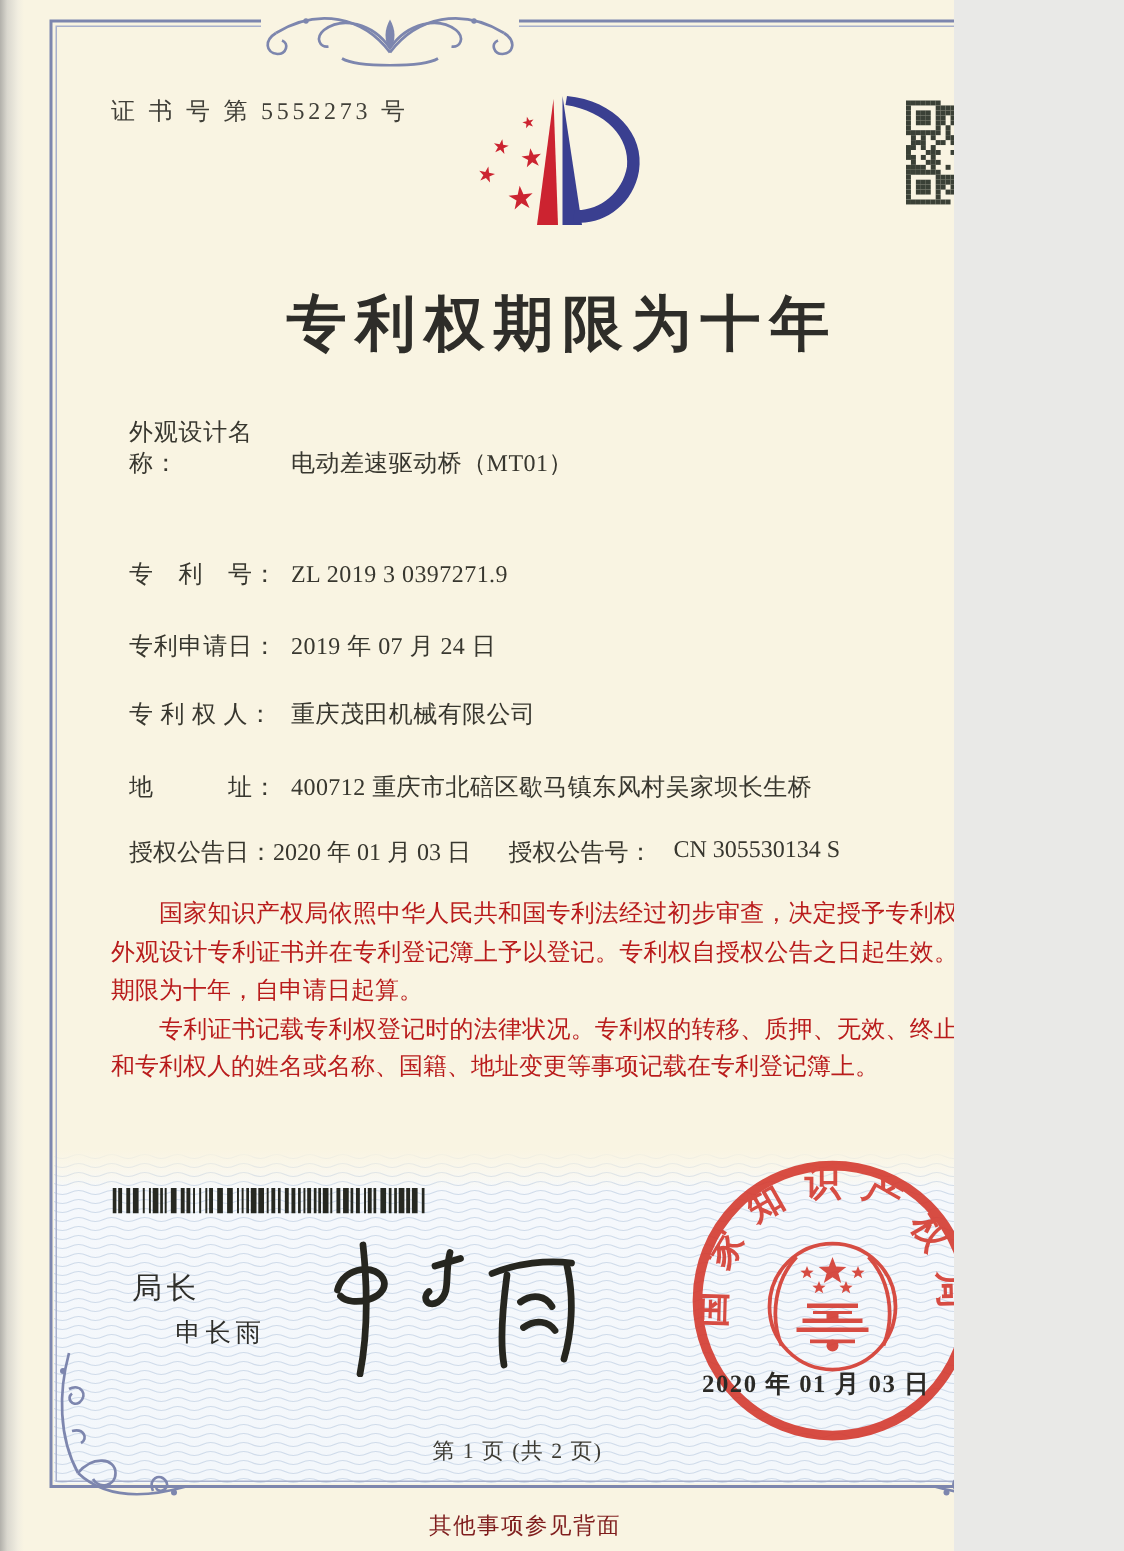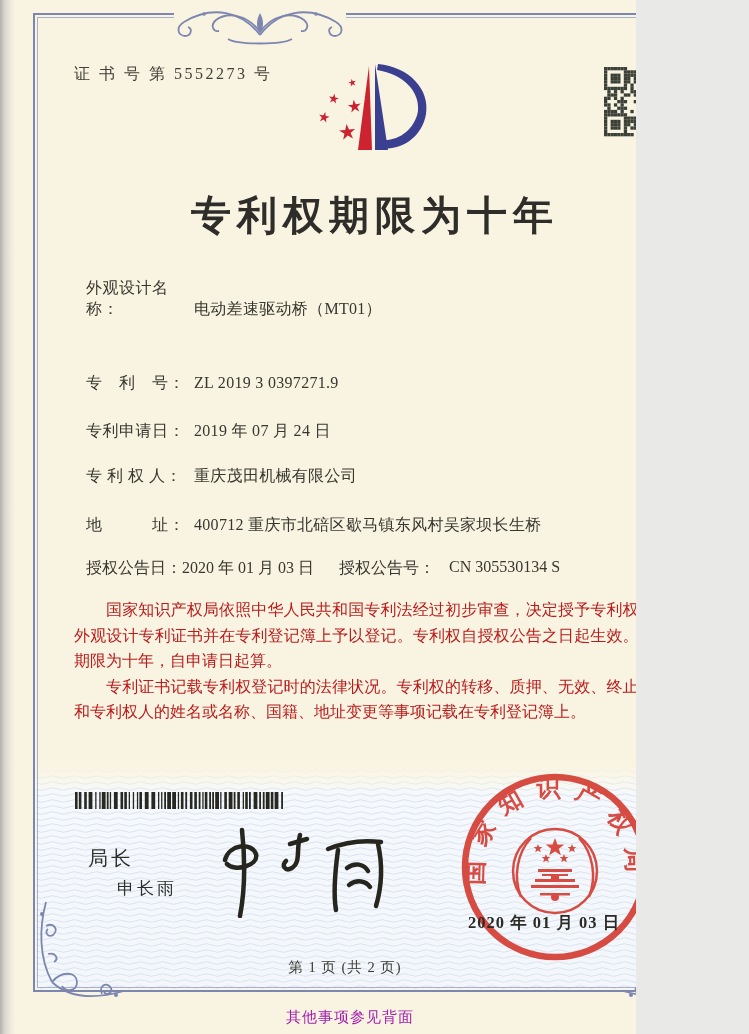--- a/index.html
+++ b/index.html
@@ -52,21 +52,21 @@
     font-size:17px;letter-spacing:3px;color:#2f2f2b;margin-left:29px;}
   #signature{left:200px;top:818px;}
   #signature path{stroke:#26261f;stroke-width:4.5;fill:none;stroke-linecap:round;}
   #seal{left:455px;top:765px;}
   #seal .ring{stroke:var(--seal-red);fill:none;}
   #seal text{fill:var(--seal-red);font-weight:700;font-family:"Liberation Serif","DejaVu Serif",serif;}
   #seal .em{stroke:var(--seal-red);fill:none;}
   #seal .emf{fill:var(--seal-red);stroke:none;}
   #seal-date{left:468px;top:912px;font-size:16.5px;letter-spacing:1px;color:#2b2a26;font-weight:600;}
   #page-footer{left:240px;top:958px;width:210px;text-align:center;font-size:14.5px;color:#3c3b33;letter-spacing:1px;}
-  #back-note{left:250px;top:1008px;width:200px;text-align:center;font-size:15px;color:#a21caf;letter-spacing:1px;}
+  #back-note{left:250px;top:1008px;width:200px;text-align:center;font-size:15px;color:#7f1d1d;letter-spacing:1px;}
   
   #logo{left:312px;top:52px;width:135px;height:112px;}
   .logo-star{position:absolute;color:var(--logo-red);line-height:1;font-family:"DejaVu Sans",sans-serif;}
   
   .flor path{stroke:var(--border-blue);fill:none;stroke-width:1.8;}
   .flor .fill{fill:var(--border-blue);stroke:none;}
   #flor-left{transform:scaleX(-1);}
   #qr{left:600px;top:63px;}
   #qr rect{fill:var(--qr-dark);}
 </style>

